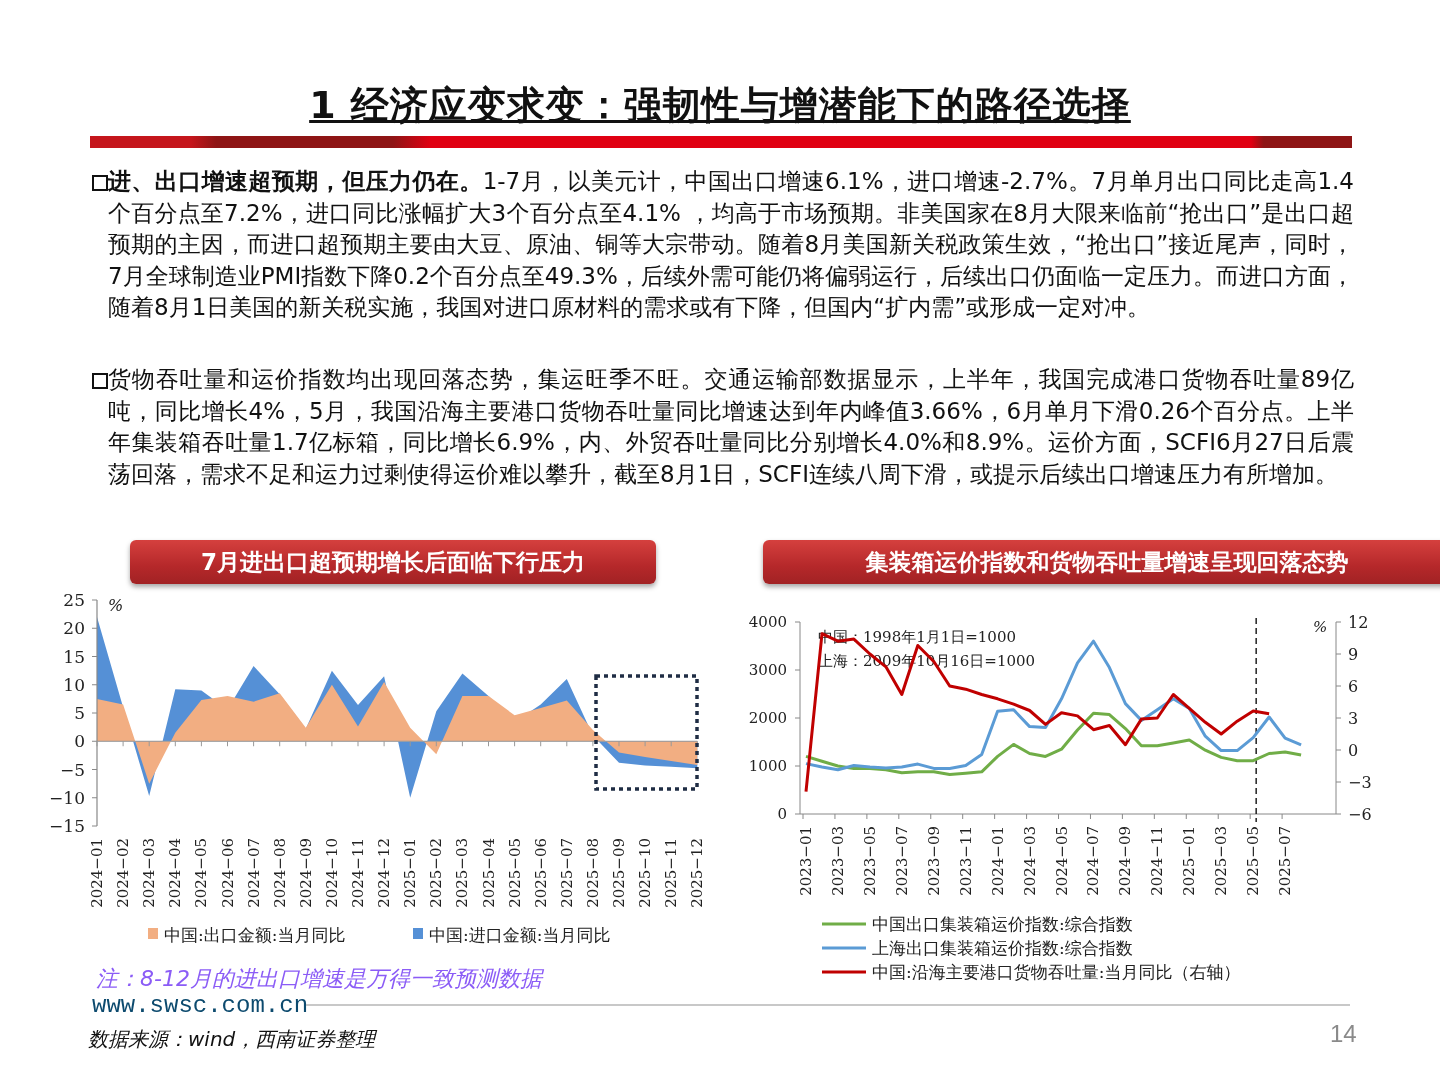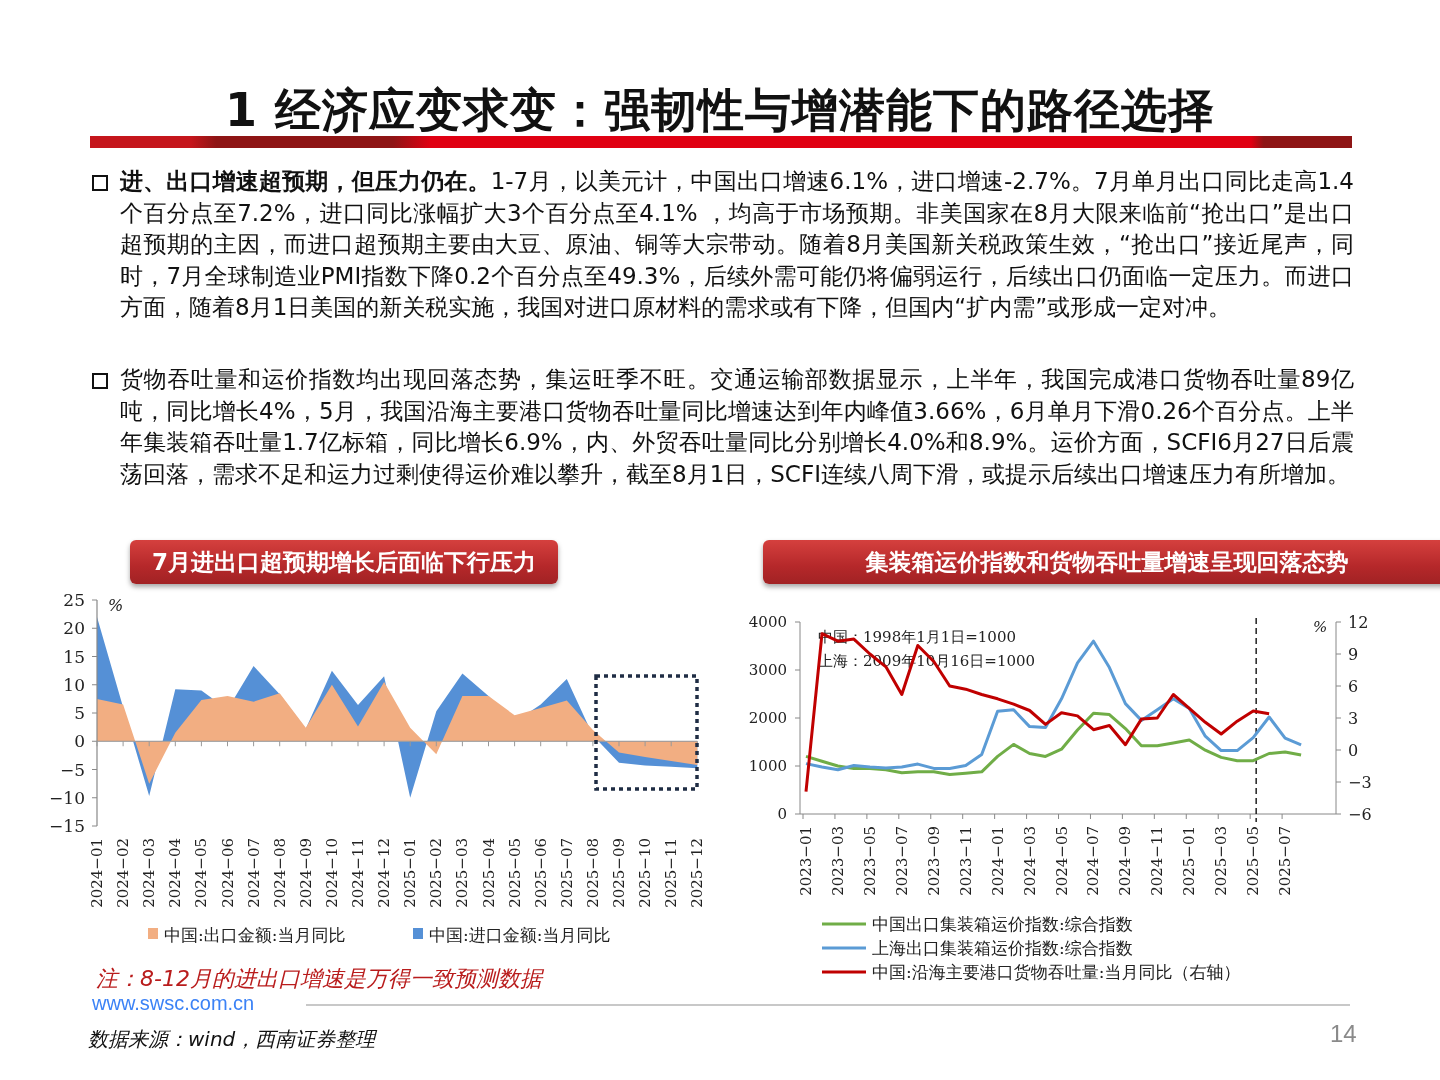--- a/index.html
+++ b/index.html
@@ -1,30 +1,30 @@
 <!DOCTYPE html>
 <html><head>
 <meta charset="utf-8">
 <style>
   html,body{margin:0;padding:0;background:#fff;}
   body{width:1440px;height:1080px;position:relative;overflow:hidden;font-family:"DejaVu Sans","Liberation Sans",sans-serif;color:#111;}
-  .title{position:absolute;left:0;right:0;top:80px;text-align:center;font-size:46px;font-weight:bold;letter-spacing:1px;color:#111;}
+  .title{position:absolute;left:0;right:0;top:80px;text-align:center;font-size:38px;font-weight:bold;letter-spacing:1px;color:#111;text-decoration:underline;}
   .redbar{position:absolute;left:90px;top:136px;width:1262px;height:12px;background:linear-gradient(90deg,#c5161c 0%,#c5161c 8%,#8e1515 10%,#8e1515 24%,#e00012 27%,#e00012 92%,#8e1515 93%,#8e1515 100%);}
   .para{position:absolute;left:92px;width:1262px;font-size:23px;line-height:31.5px;color:#111;}
   .para .bullet{position:absolute;left:0;top:9px;width:12px;height:12px;border:2.5px solid #111;}
-  .para .txt{margin-left:28px;text-align:justify;}
+  .para .txt{margin-left:16px;text-align:justify;}
   .para b{font-weight:bold;}
   #p1{top:166px;}
   #p2{top:364px;}
   .banner{position:absolute;height:44px;border-radius:6px;background:linear-gradient(180deg,#d5403e 0%,#b5282a 60%,#a12224 100%);box-shadow:0 3px 5px rgba(0,0,0,0.35);color:#fff;font-weight:bold;font-size:23px;text-align:center;line-height:44px;}
-  #banner1{left:130px;top:540px;width:428px;}
+  #banner1{left:130px;top:540px;width:526px;}
   #banner2{left:763px;top:540px;width:688px;}
   .chart{position:absolute;}
-  .note{position:absolute;left:96px;top:964px;font-size:22px;font-style:italic;color:#b91c1c;}
-  .site{position:absolute;left:92px;top:992px;font-size:20px;color:#3b82f6;font-family:Liberation Sans, sans-serif;}
+  .note{position:absolute;left:96px;top:964px;font-size:22px;font-style:italic;color:#8b5cf6;}
+  .site{position:absolute;left:92px;top:992px;font-size:24px;color:#0c4a6e;font-family:Liberation Mono, monospace;}
   .siteline{position:absolute;left:306px;top:1004px;width:1044px;height:2px;background:#c8c8c8;}
   .source{position:absolute;left:88px;top:1026px;font-size:20px;font-style:italic;color:#111;}
   .pagenum{position:absolute;left:1330px;top:1020px;font-size:24px;color:#8a8a8a;font-family:"Liberation Sans",sans-serif;}
   svg text{font-family:"DejaVu Serif","Liberation Serif",serif;}
 </style>
 </head>
 <body>
 
 <div class="title">1 经济应变求变：强韧性与增潜能下的路径选择</div>
 <div class="redbar"></div>

